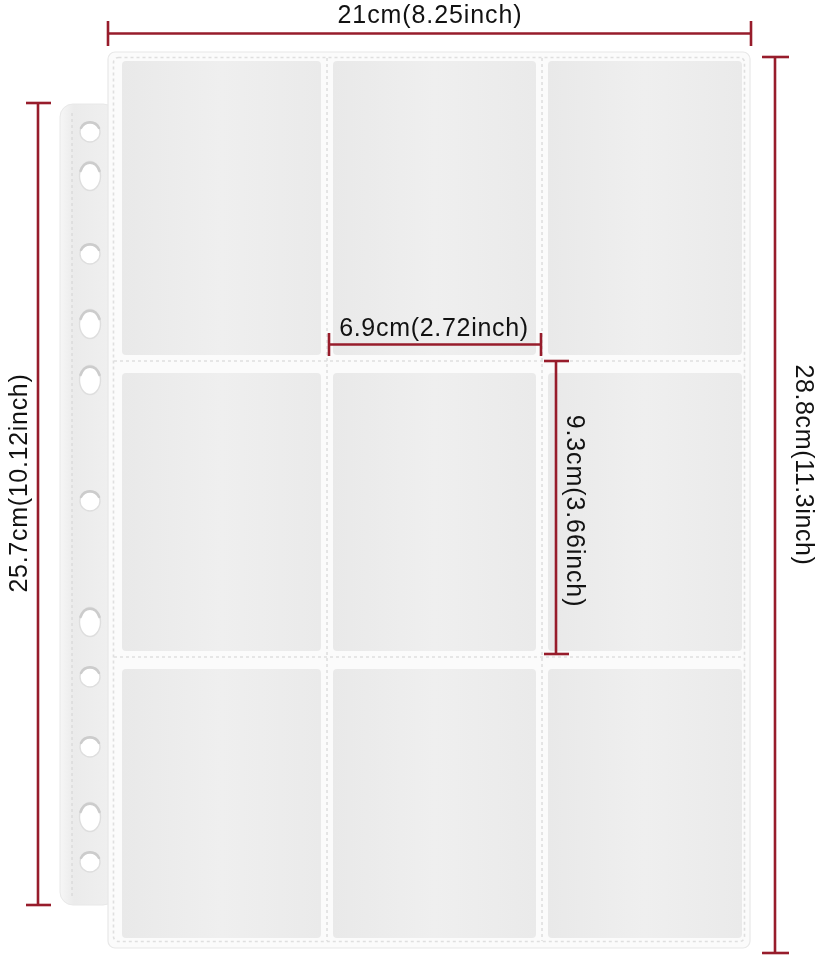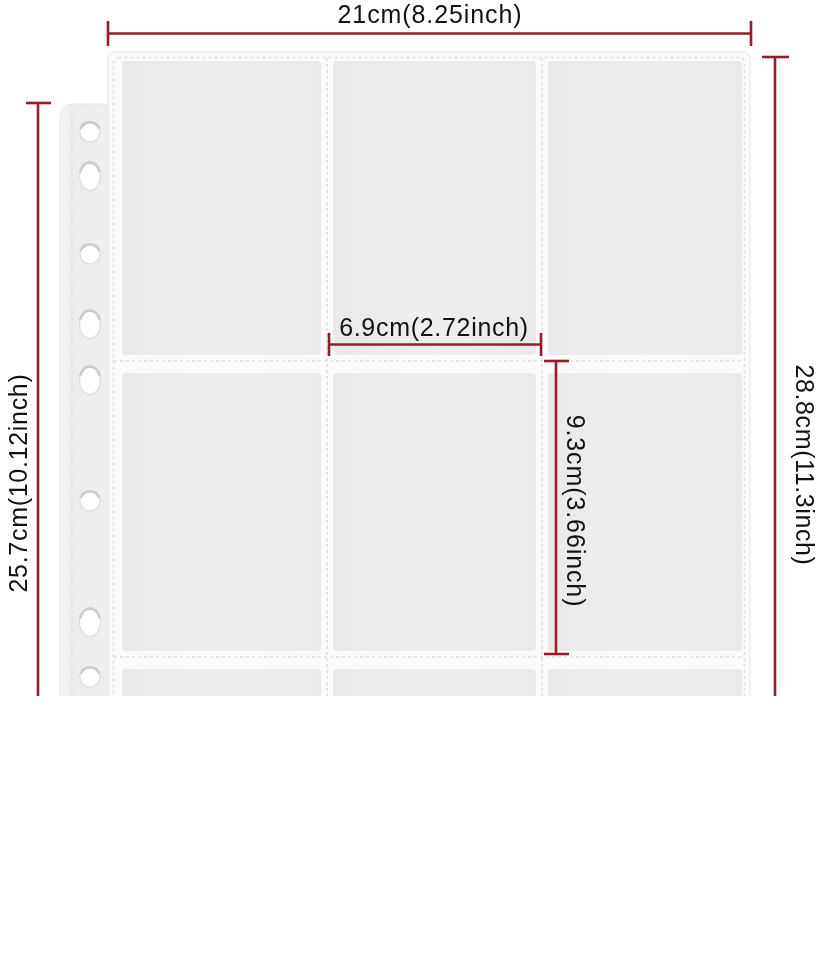--- a/index.html
+++ b/index.html
@@ -1,16 +1,16 @@
 <!DOCTYPE html>
 <html><head>
 <meta charset="utf-8">
 <style>
   html,body{margin:0;padding:0;background:#ffffff;}
-  .wrap{width:818px;height:696px;position:relative;overflow:hidden;background:#fff;}
+  .wrap{width:818px;height:960px;position:relative;overflow:hidden;background:#fff;}
   text{font-family:"Liberation Sans",sans-serif;fill:#121212;}
 </style>
 </head>
 <body>
 <div class="wrap">
 <svg width="818" height="960" viewBox="0 0 818 960" xmlns="http://www.w3.org/2000/svg">
   <defs>
     <linearGradient id="pocketg" x1="0" y1="0" x2="1" y2="0">
       <stop offset="0" stop-color="#e9e9e9"></stop>
       <stop offset="0.5" stop-color="#efefef"></stop>

